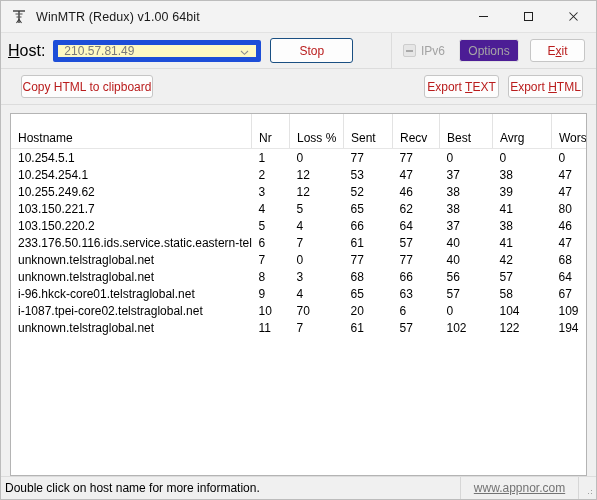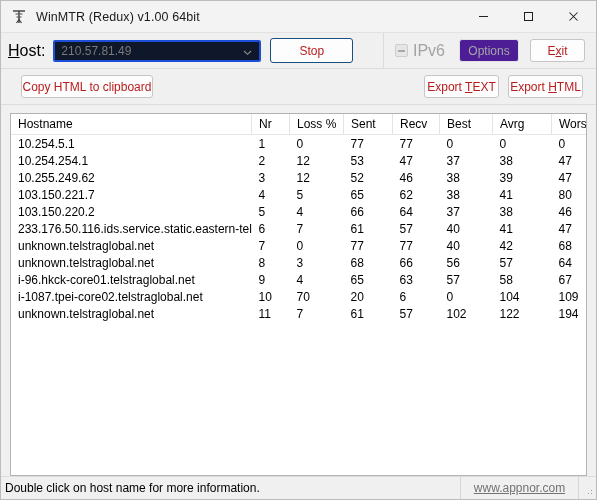--- a/index.html
+++ b/index.html
@@ -77,22 +77,22 @@
     margin-left: 7px;
     margin-right: 8px;
     font-size: 16px;
     color: #000;
   }
   .host-label u { text-decoration: underline; }
   .combo {
     width: 208px;
     height: 22px;
     box-sizing: border-box;
-    border: 2px solid #1d4ed8;
-    background: #0f172a;
+    border: 5px solid #1d4ed8;
+    background: #fef9c3;
     border-radius: 2px;
     display: flex;
     align-items: center;
     position: relative;
   }
   .combo .value {
     padding-left: 6px;
     font-size: 12px;
     color: #7a7a7a;
     white-space: nowrap;
@@ -158,21 +158,21 @@
     position: relative;
   }
   .checkbox .dash {
     position: absolute;
     left: 2px;
     top: 5px;
     width: 7px;
     height: 2px;
     background: #a9a9a9;
   }
-  .cb-label { font-size: 16px; color: #a3a3a3; }
+  .cb-label { font-size: 12px; color: #a3a3a3; }
   .options-btn { width: 60px; height: 23px; margin-right: 11px; }
   .exit-btn { width: 55px; height: 23px; }
 
   
   .toolbar {
     flex: 0 0 35px;
     display: flex;
     align-items: center;
     background: #f0f0f0;
     border-bottom: 1px solid #dcdcdc;
@@ -195,21 +195,21 @@
   table.grid {
     width: 100%;
     border-collapse: collapse;
     table-layout: fixed;
     font-size: 12px;
   }
   table.grid th {
     font-weight: normal;
     text-align: left;
     height: 20px;
-    padding: 0 0 0 7px;
+    padding: 14px 0 0 7px;
     background: #ffffff;
     border-bottom: 1px solid #e6e6e6;
     border-right: 1px solid #e3e3e3;
     color: #000;
     vertical-align: middle;
     white-space: nowrap;
     overflow: hidden;
   }
   table.grid td {
     height: 17px;

